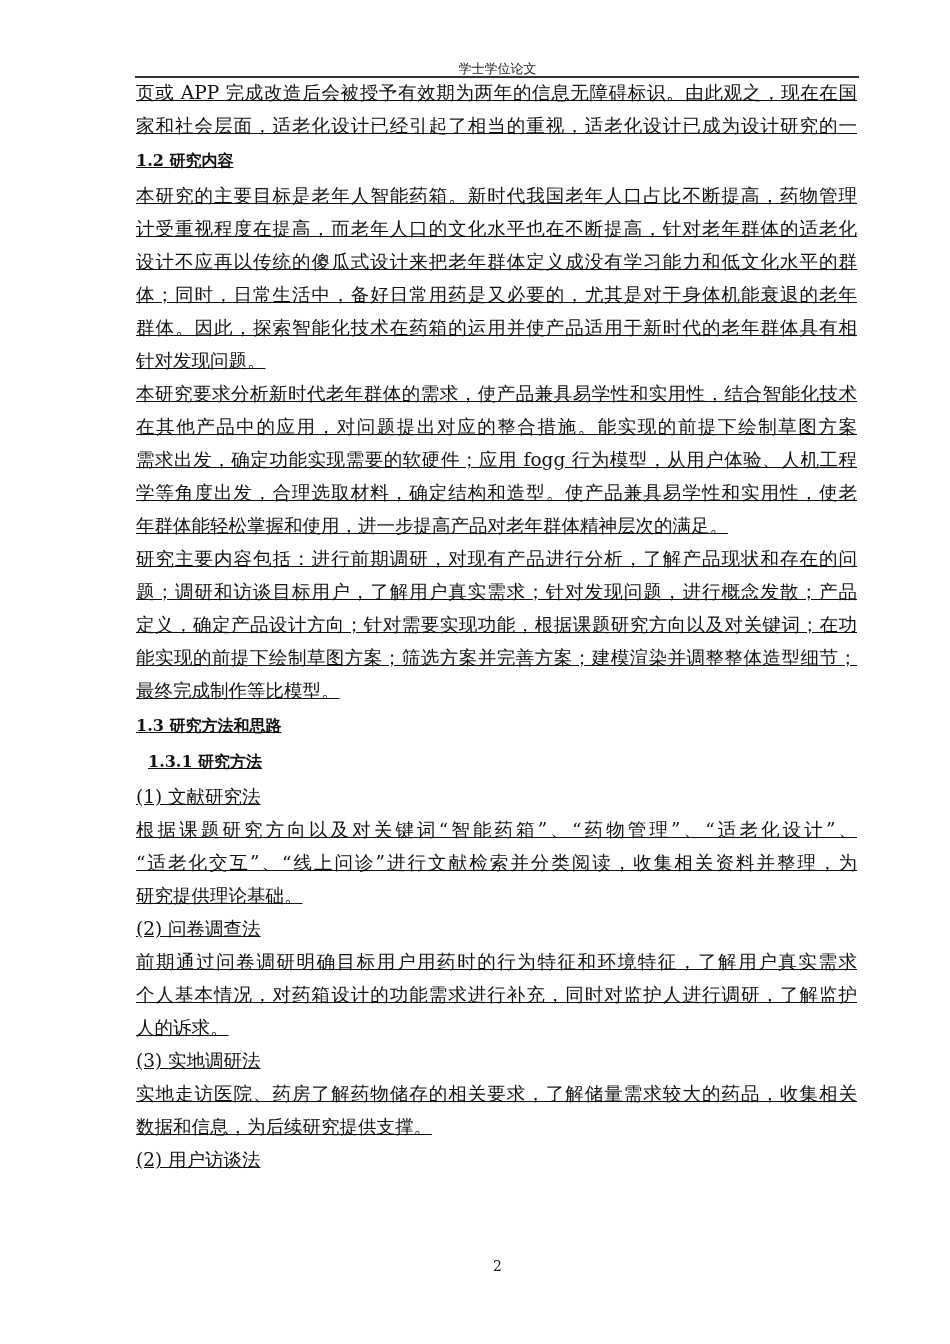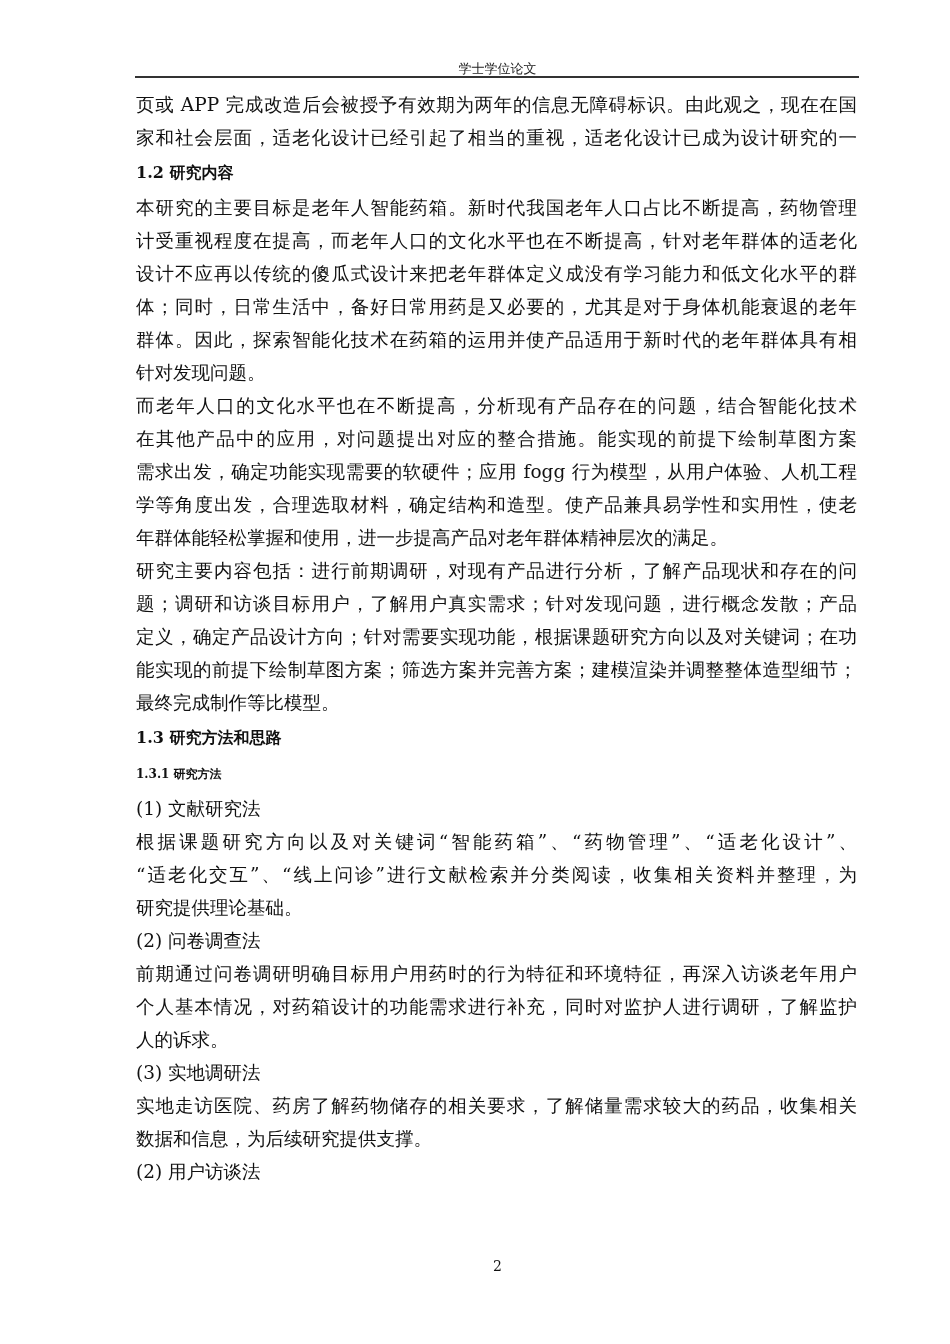--- a/index.html
+++ b/index.html
@@ -1,26 +1,26 @@
 <!DOCTYPE html>
 <html><head>
 <meta charset="utf-8">
 <style>
   html, body { margin: 0; padding: 0; background: #ffffff; }
   body { width: 950px; height: 1344px; position: relative; overflow: hidden;
          font-family: "DejaVu Serif", "Liberation Serif", serif; color: #111; }
   .header-title { position: absolute; top: 60px; left: 0; width: 995px; text-align: center;
                   font-size: 13px; color: #222; }
   .header-rule { position: absolute; top: 76px; left: 135px; width: 724px; height: 2px; background: #333; }
-  .content { position: absolute; top: 88px; left: 136px; width: 721px; }
+  .content { position: absolute; top: 76px; left: 136px; width: 721px; text-decoration: underline; }
   .line { height: 33px; line-height: 33px; font-size: 18.5px; white-space: nowrap;
           text-align: justify; text-align-last: justify; }
   .line.last { text-align-last: left; }
   .h2 { height: 37px; line-height: 37px; font-size: 16px; font-weight: bold; text-align-last: left; }
-  .h3 { height: 36px; line-height: 36px; font-size: 12px; font-weight: bold; text-align-last: left; }
+  .h3 { height: 36px; line-height: 36px; font-size: 16px; font-weight: bold; text-align-last: left; margin-left: 12px; }
   .sub { text-align-last: left; }
   .page-number { position: absolute; top: 1258px; left: 0; width: 995px; text-align: center; font-size: 14px; }
 </style>
 </head>
 <body>
 
 <div class="header-title">学士学位论文</div>
 <div class="header-rule"></div>
 
 <div class="content">
@@ -32,21 +32,21 @@
   <div class="line h2">1.2 研究内容</div>
   <div>
     <div class="line">本研究的主要目标是老年人智能药箱。新时代我国老年人口占比不断提高，药物管理</div>
     <div class="line">计受重视程度在提高，而老年人口的文化水平也在不断提高，针对老年群体的适老化</div>
     <div class="line">设计不应再以传统的傻瓜式设计来把老年群体定义成没有学习能力和低文化水平的群</div>
     <div class="line">体；同时，日常生活中，备好日常用药是又必要的，尤其是对于身体机能衰退的老年</div>
     <div class="line">群体。因此，探索智能化技术在药箱的运用并使产品适用于新时代的老年群体具有相</div>
     <div class="line last">针对发现问题。</div>
   </div>
   <div>
-    <div class="line">而老年人口的文化水平也在不断提高，分析现有产品存在的问题，结合智能化技术</div>
+    <div class="line">本研究要求分析新时代老年群体的需求，使产品兼具易学性和实用性，结合智能化技术</div>
     <div class="line">在其他产品中的应用，对问题提出对应的整合措施。能实现的前提下绘制草图方案</div>
     <div class="line">需求出发，确定功能实现需要的软硬件；应用 fogg 行为模型，从用户体验、人机工程</div>
     <div class="line">学等角度出发，合理选取材料，确定结构和造型。使产品兼具易学性和实用性，使老</div>
     <div class="line last">年群体能轻松掌握和使用，进一步提高产品对老年群体精神层次的满足。</div>
   </div>
   <div>
     <div class="line">研究主要内容包括：进行前期调研，对现有产品进行分析，了解产品现状和存在的问</div>
     <div class="line">题；调研和访谈目标用户，了解用户真实需求；针对发现问题，进行概念发散；产品</div>
     <div class="line">定义，确定产品设计方向；针对需要实现功能，根据课题研究方向以及对关键词；在功</div>
     <div class="line">能实现的前提下绘制草图方案；筛选方案并完善方案；建模渲染并调整整体造型细节；</div>
@@ -55,21 +55,21 @@
   <div class="line h2">1.3 研究方法和思路</div>
   <div class="line h3">1.3.1 研究方法</div>
   <div class="line sub">(1) 文献研究法</div>
   <div>
     <div class="line">根据课题研究方向以及对关键词“智能药箱”、“药物管理”、“适老化设计”、</div>
     <div class="line">“适老化交互”、“线上问诊”进行文献检索并分类阅读，收集相关资料并整理，为</div>
     <div class="line last">研究提供理论基础。</div>
   </div>
   <div class="line sub">(2) 问卷调查法</div>
   <div>
-    <div class="line">前期通过问卷调研明确目标用户用药时的行为特征和环境特征，再深入访谈老年用户</div>
+    <div class="line">前期通过问卷调研明确目标用户用药时的行为特征和环境特征，了解用户真实需求</div>
     <div class="line">个人基本情况，对药箱设计的功能需求进行补充，同时对监护人进行调研，了解监护</div>
     <div class="line last">人的诉求。</div>
   </div>
   <div class="line sub">(3) 实地调研法</div>
   <div>
     <div class="line">实地走访医院、药房了解药物储存的相关要求，了解储量需求较大的药品，收集相关</div>
     <div class="line last">数据和信息，为后续研究提供支撑。</div>
   </div>
   <div class="line sub">(2) 用户访谈法</div>
 </div>

